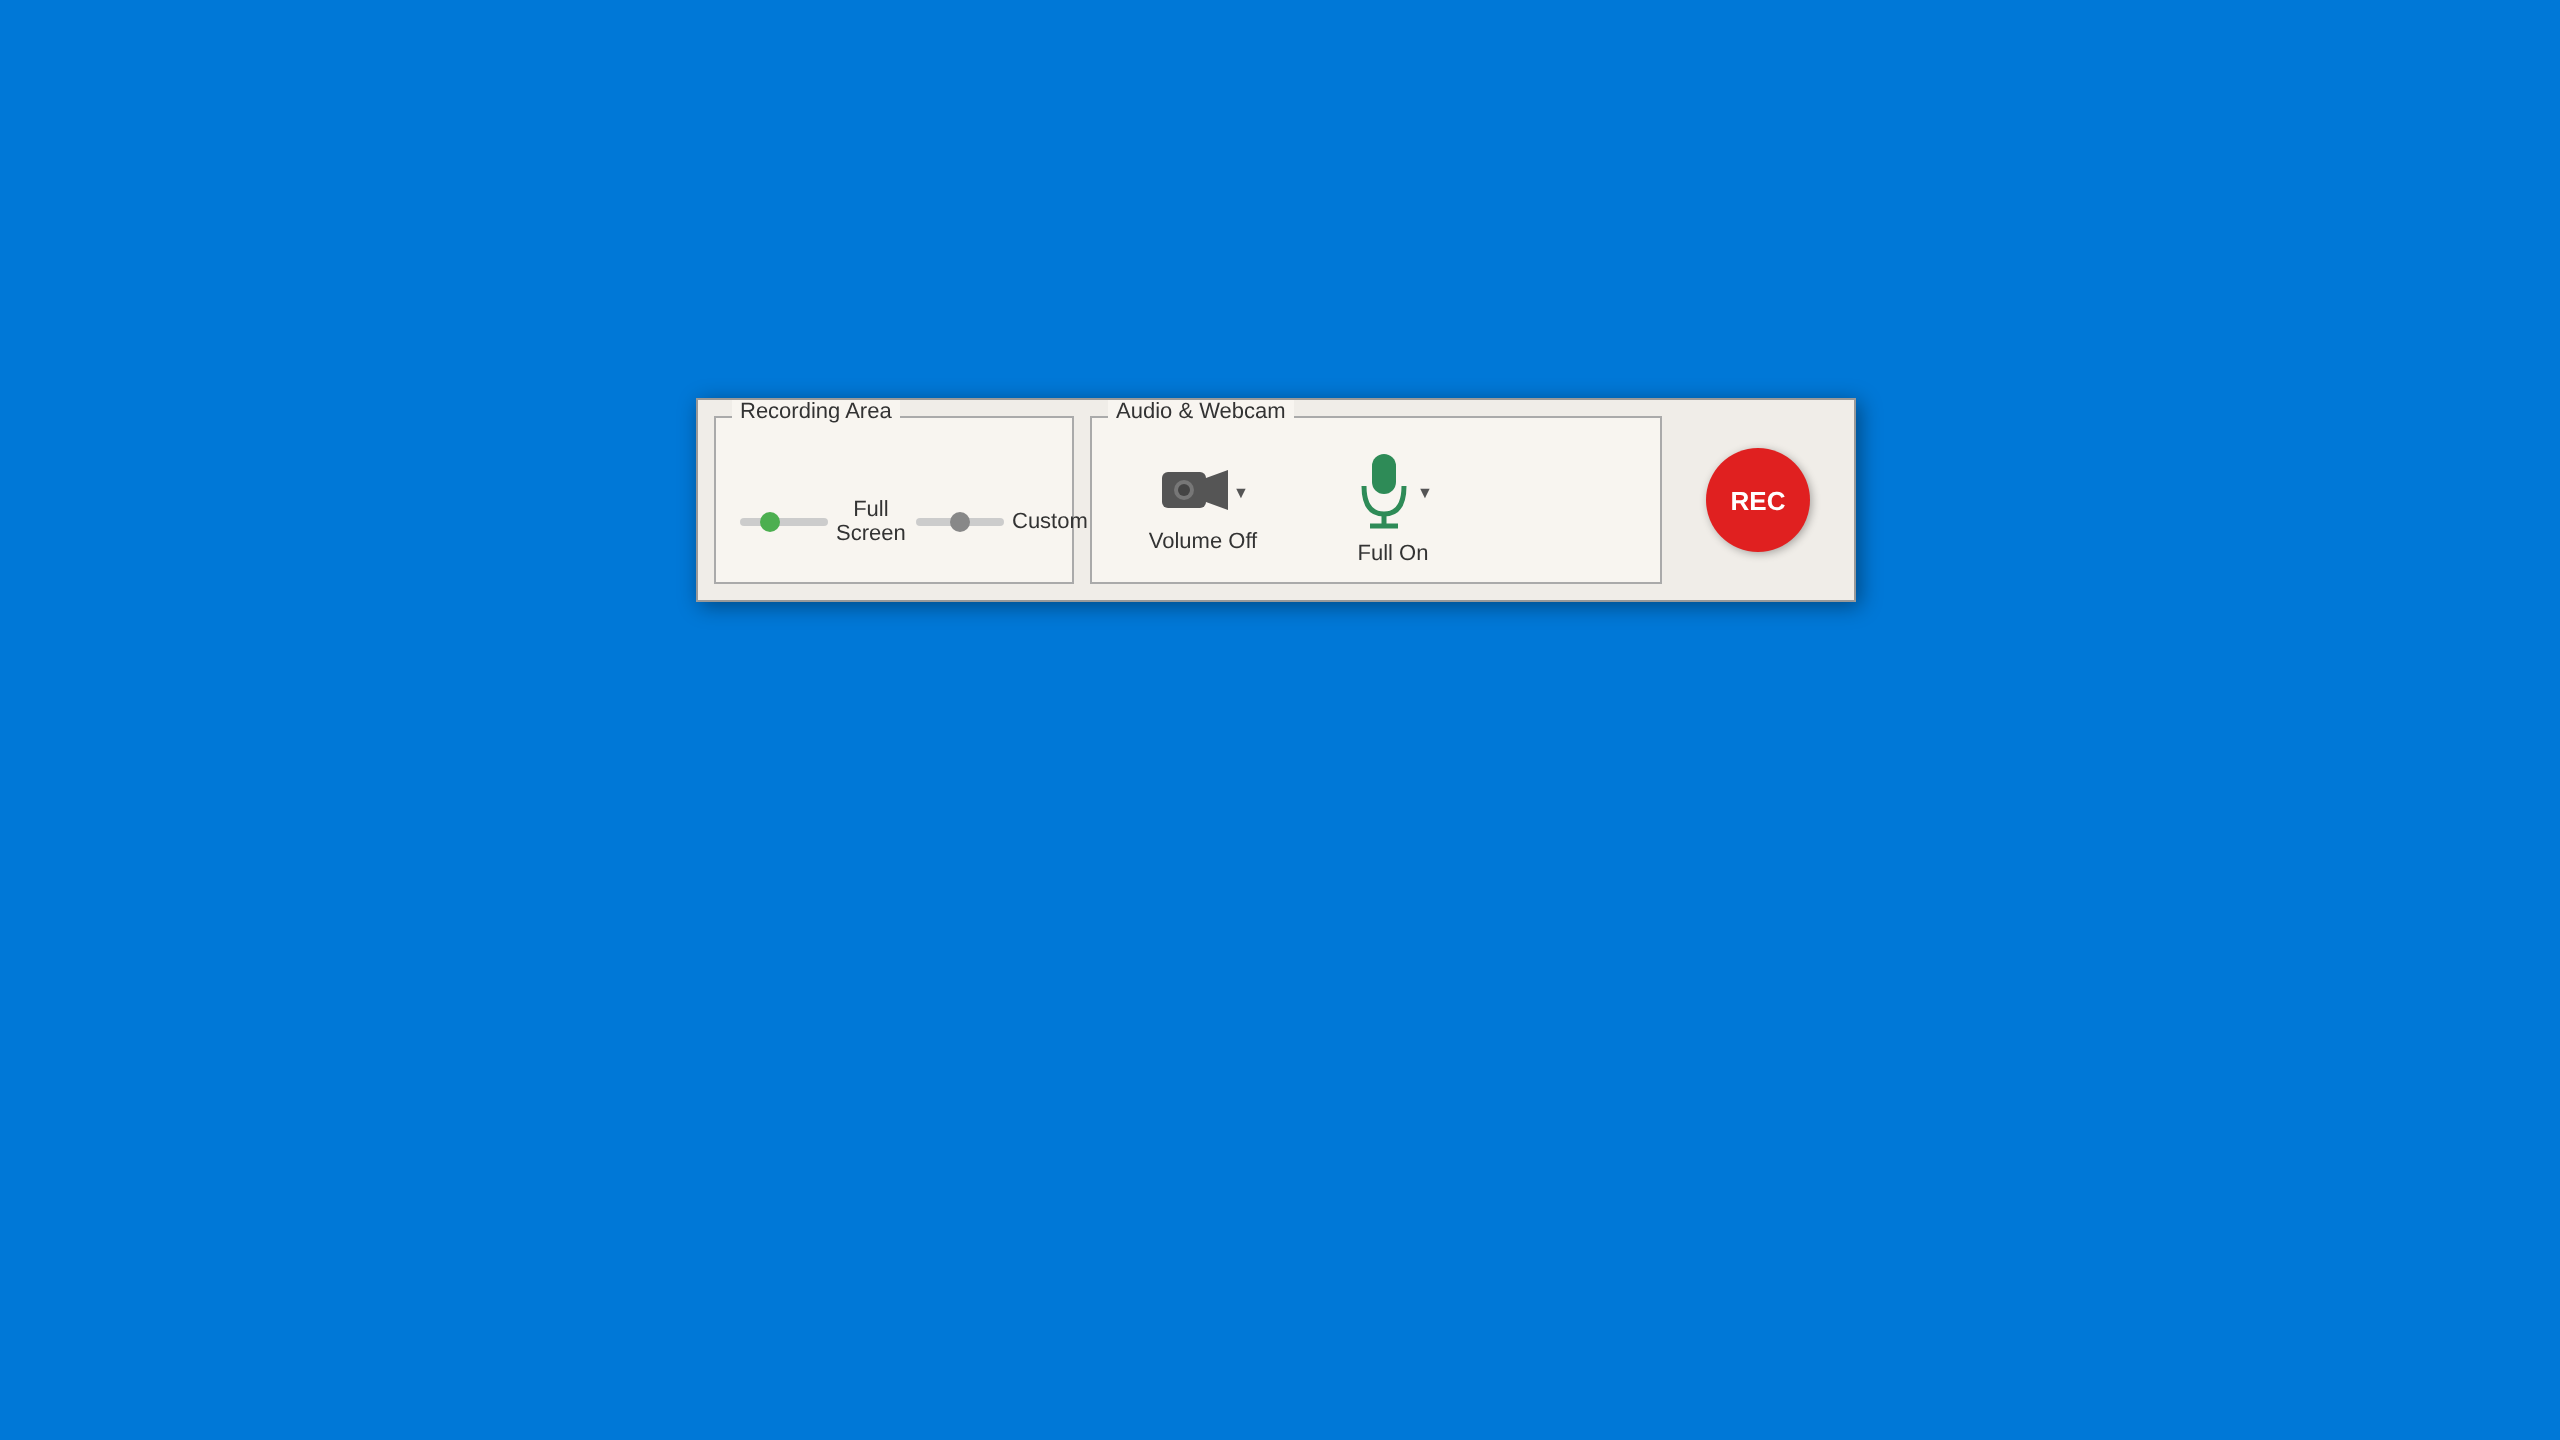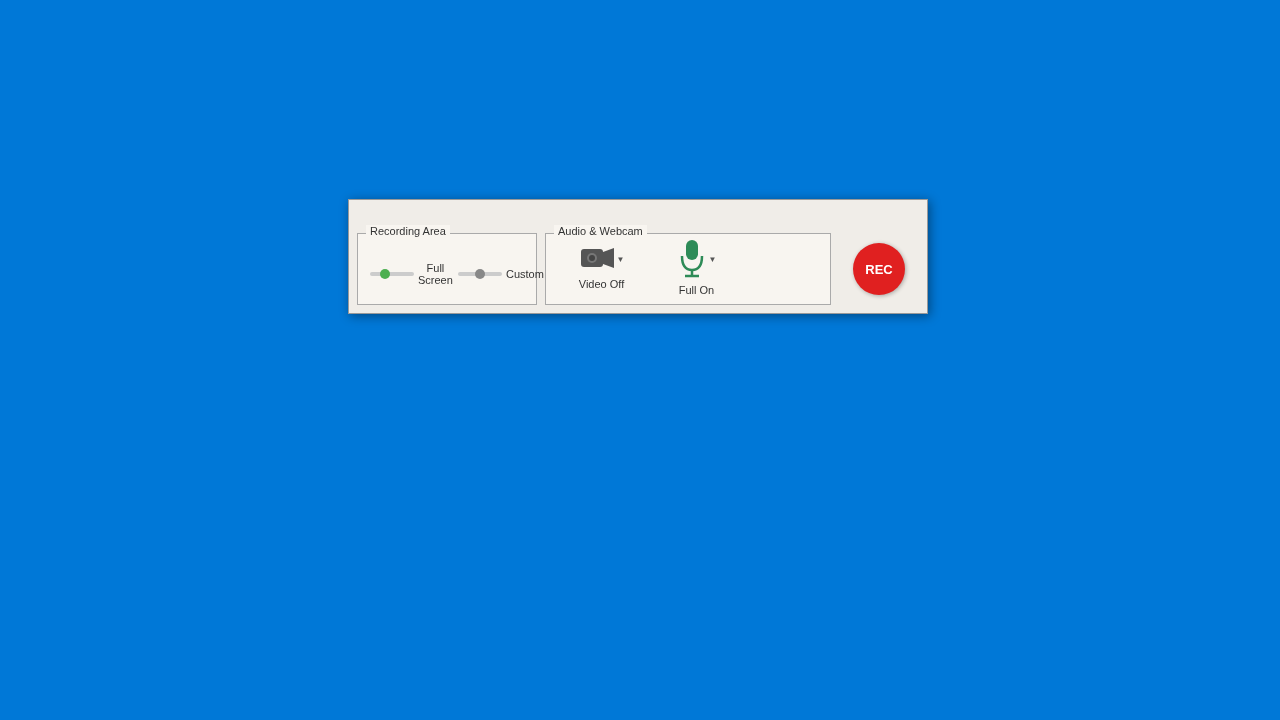--- a/index.html
+++ b/index.html
@@ -56,21 +56,20 @@
       font-size: 12px;
       background: #e0e0e0;
       color: #333;
     }
 
     .dialog-body {
       display: flex;
       padding: 8px;
       gap: 8px;
       align-items: stretch;
-      margin-top: 25px;
     }
 
     .section {
       border: 1px solid #aaa;
       background: #f8f5f0;
       padding: 8px;
       position: relative;
     }
 
     .section-label {
@@ -89,21 +88,21 @@
       gap: 8px;
       align-items: flex-end;
       padding-top: 16px;
     }
 
     .audio-webcam {
       flex: 1;
       display: flex;
       gap: 0px;
       align-items: center;
-      padding-top: 4px;
+      padding-top: 16px;
     }
 
     .rec-option {
       display: flex;
       align-items: center;
       gap: 4px;
       width: 80px;
       cursor: pointer;
     }
 
@@ -245,21 +244,21 @@
 
             <rect x="2" y="5" width="22" height="18" rx="3" fill="#555"></rect>
 
             <circle cx="13" cy="14" r="5" fill="#777"></circle>
             <circle cx="13" cy="14" r="3" fill="#444"></circle>
 
             <polygon points="24,8 35,4 35,24 24,20" fill="#555"></polygon>
           </svg>
           <span class="dropdown-arrow">▼</span>
         </div>
-        <span class="audio-option-label">Video Off</span>
+        <span class="audio-option-label">Volume Off</span>
       </div>
 
       <div class="audio-option">
         <div class="audio-control-row">
           <svg width="30" height="40" viewBox="0 0 30 40">
 
             <rect x="9" y="2" width="12" height="20" rx="6" fill="#2e8b57"></rect>
 
             <path d="M5,18 Q5,32 15,32 Q25,32 25,18" fill="none" stroke="#2e8b57" stroke-width="2.5"></path>
 

